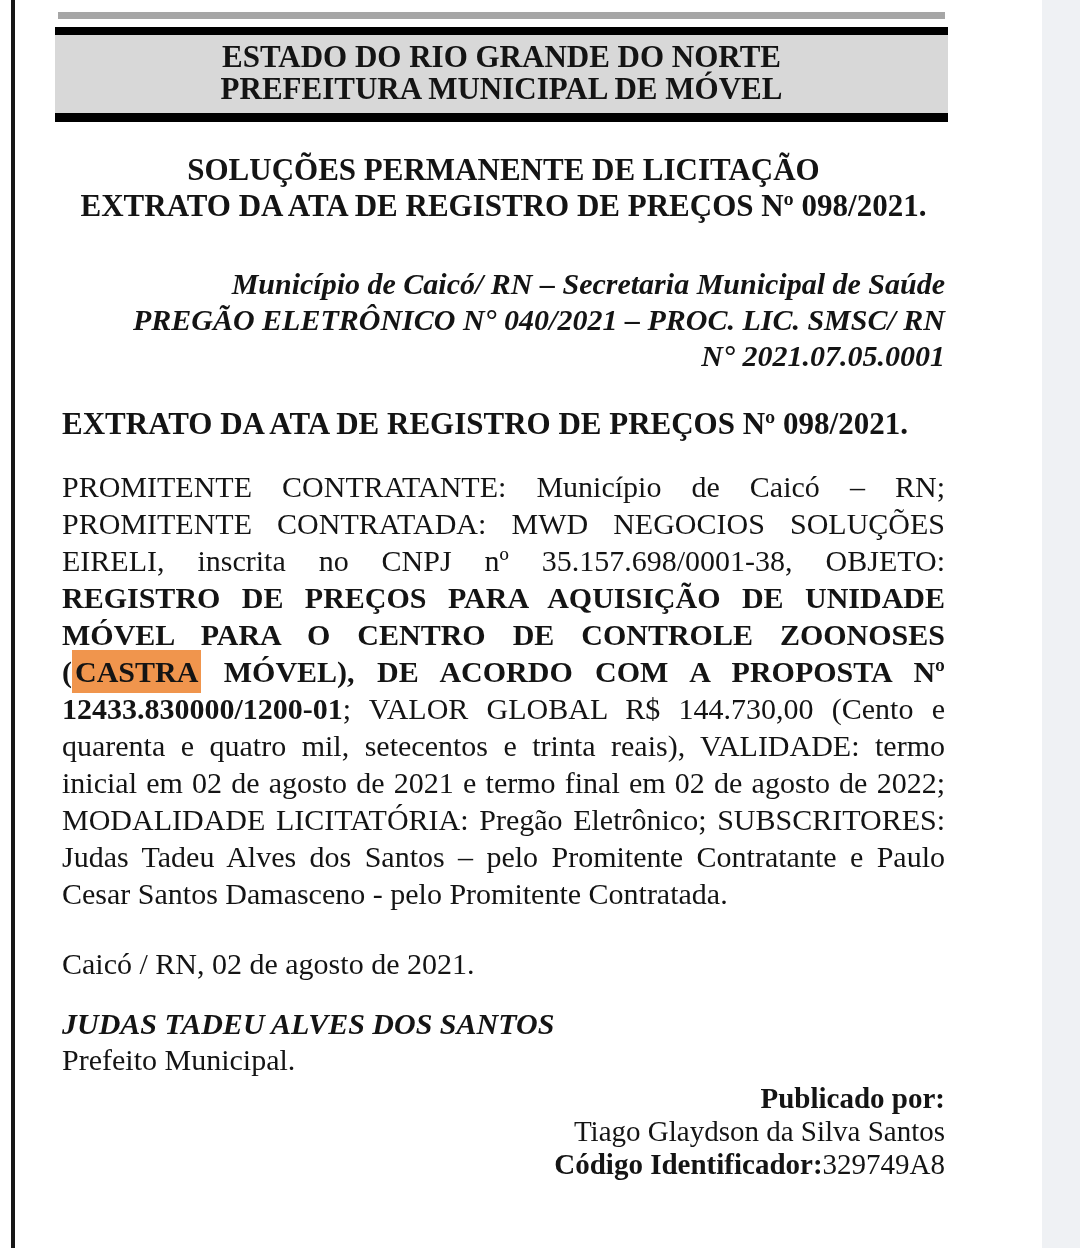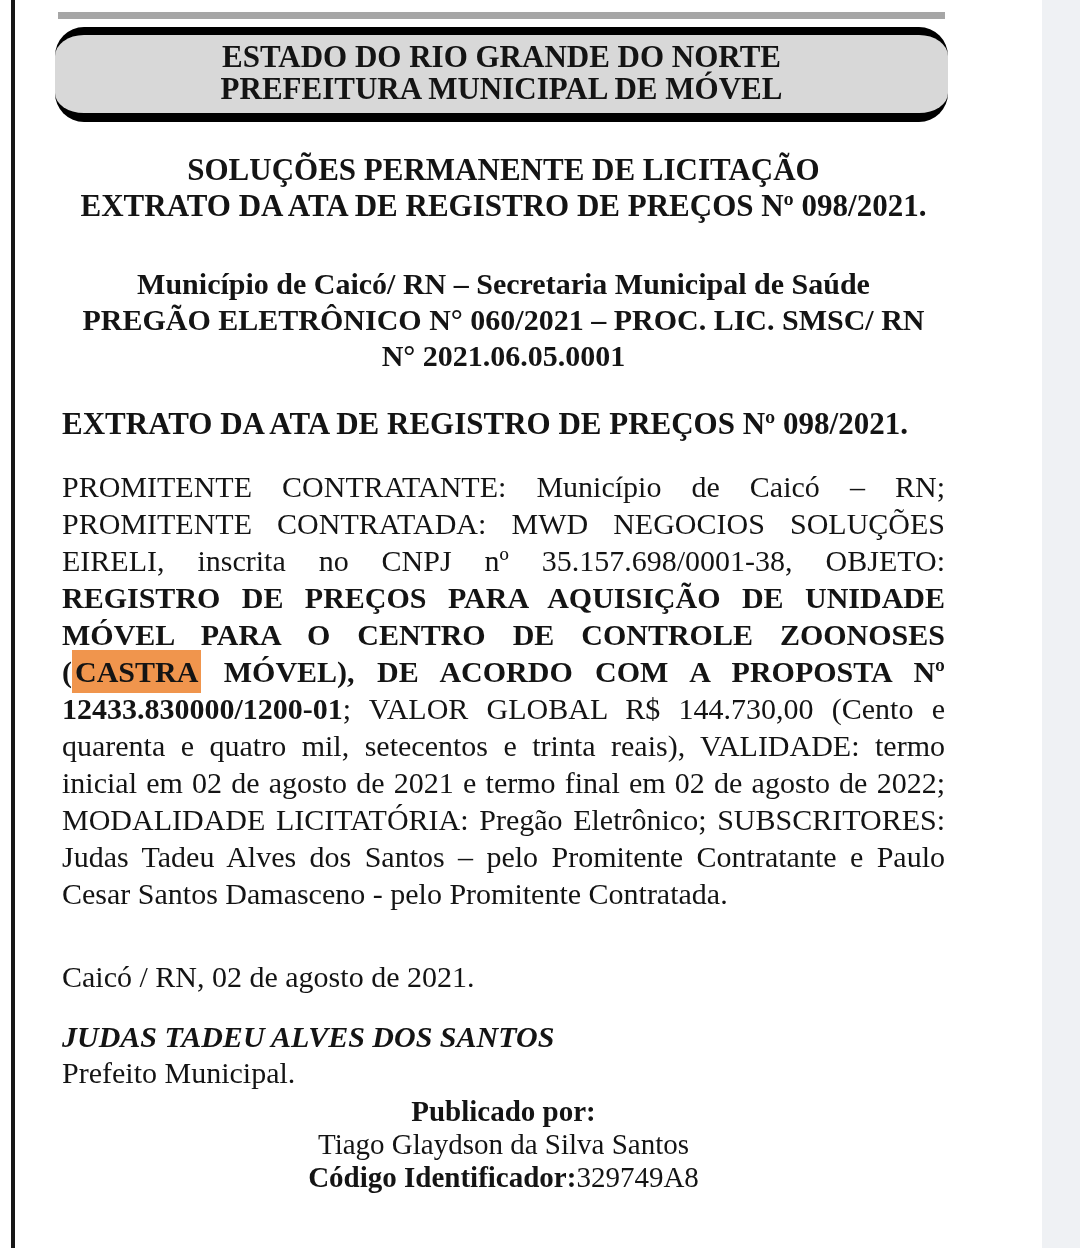--- a/index.html
+++ b/index.html
@@ -12,34 +12,33 @@
     color:#141414;
   }
   .right-strip{position:absolute;left:1042px;top:0;width:38px;height:1248px;}
   .left-line{position:absolute;left:11px;top:0;width:4px;height:1248px;background:#161616;}
   .top-strip{position:absolute;left:58px;top:12px;width:887px;height:7px;background:#a6a6a6;}
   .letterhead{
     position:absolute;left:55px;top:27px;width:893px;box-sizing:border-box;
     border-top:8px solid #000;border-bottom:9px solid #000;
     text-align:center;font-weight:bold;font-size:31px;line-height:32px;
     padding:6px 0 8px;
-    border-radius:29px;
   }
   .nowrap{white-space:nowrap;}
   .content{position:absolute;left:62px;top:152px;width:883px;}
   .section-heading{text-align:center;font-weight:bold;font-size:31px;line-height:36px;}
-  .process-info{margin-top:42px;font-weight:bold;font-size:30px;line-height:36px;text-align:center;}
+  .process-info{margin-top:42px;font-weight:bold;font-size:30px;line-height:36px;text-align:right;font-style:italic;}
   .extract-title{margin-top:31px;font-weight:bold;font-size:31px;line-height:37px;}
   .body-par{margin:26px 0 0 0;font-size:30px;line-height:37px;text-align:justify;}
   .b{font-weight:bold;}
   .hl{padding:5px 3px;}
-  .date-line{margin-top:46px;font-size:30px;line-height:37px;}
+  .date-line{margin-top:33px;font-size:30px;line-height:37px;}
   .signature{margin-top:24px;font-size:30px;line-height:36px;}
   .sig-name{font-weight:bold;font-style:italic;}
-  .publication{margin-top:4px;text-align:center;font-size:29px;line-height:33px;}
+  .publication{margin-top:4px;text-align:right;font-size:29px;line-height:33px;}
 </style>
 </head>
 <body>
 
 <div class="page">
 
   <div class="right-strip" style="background: rgb(239, 241, 244);"></div>
   <div class="left-line"></div>
   <div class="top-strip"></div>
 
@@ -50,22 +49,22 @@
 
   <div class="content">
 
     <div class="section-heading">
       <div class="nowrap">SOLUÇÕES PERMANENTE DE LICITAÇÃO</div>
       <div class="nowrap">EXTRATO DA ATA DE REGISTRO DE PREÇOS Nº 098/2021.</div>
     </div>
 
     <div class="process-info">
       <div class="nowrap">Município de Caicó/ RN – Secretaria Municipal de Saúde</div>
-      <div class="nowrap">PREGÃO ELETRÔNICO N° 060/2021 – PROC. LIC. SMSC/ RN</div>
-      <div class="nowrap">N° 2021.06.05.0001</div>
+      <div class="nowrap">PREGÃO ELETRÔNICO N° 040/2021 – PROC. LIC. SMSC/ RN</div>
+      <div class="nowrap">N° 2021.07.05.0001</div>
     </div>
 
     <div class="extract-title nowrap">EXTRATO DA ATA DE REGISTRO DE PREÇOS Nº 098/2021.</div>
 
     <p class="body-par"><span>PROMITENTE CONTRATANTE: Município de Caicó – RN; PROMITENTE CONTRATADA: MWD NEGOCIOS SOLUÇÕES EIRELI, inscrita no CNPJ nº 35.157.698/0001-38, OBJETO: </span><span class="b">REGISTRO DE PREÇOS PARA AQUISIÇÃO DE UNIDADE MÓVEL PARA O CENTRO DE CONTROLE ZOONOSES (</span><span class="b hl" style="background: rgb(240, 149, 77);">CASTRA</span><span class="b"> MÓVEL), DE ACORDO COM A PROPOSTA Nº 12433.830000/1200-01</span><span>; VALOR GLOBAL R$ 144.730,00 (Cento e quarenta e quatro mil, setecentos e trinta reais), VALIDADE: termo inicial em 02 de agosto de 2021 e termo final em 02 de agosto de 2022; MODALIDADE LICITATÓRIA: Pregão Eletrônico; SUBSCRITORES: Judas Tadeu Alves dos Santos – pelo Promitente Contratante e Paulo Cesar Santos Damasceno - pelo Promitente Contratada.</span></p>
 
     <div class="date-line nowrap">Caicó / RN, 02 de agosto de 2021.</div>
 
     <div class="signature">
       <div class="sig-name nowrap">JUDAS TADEU ALVES DOS SANTOS</div>

